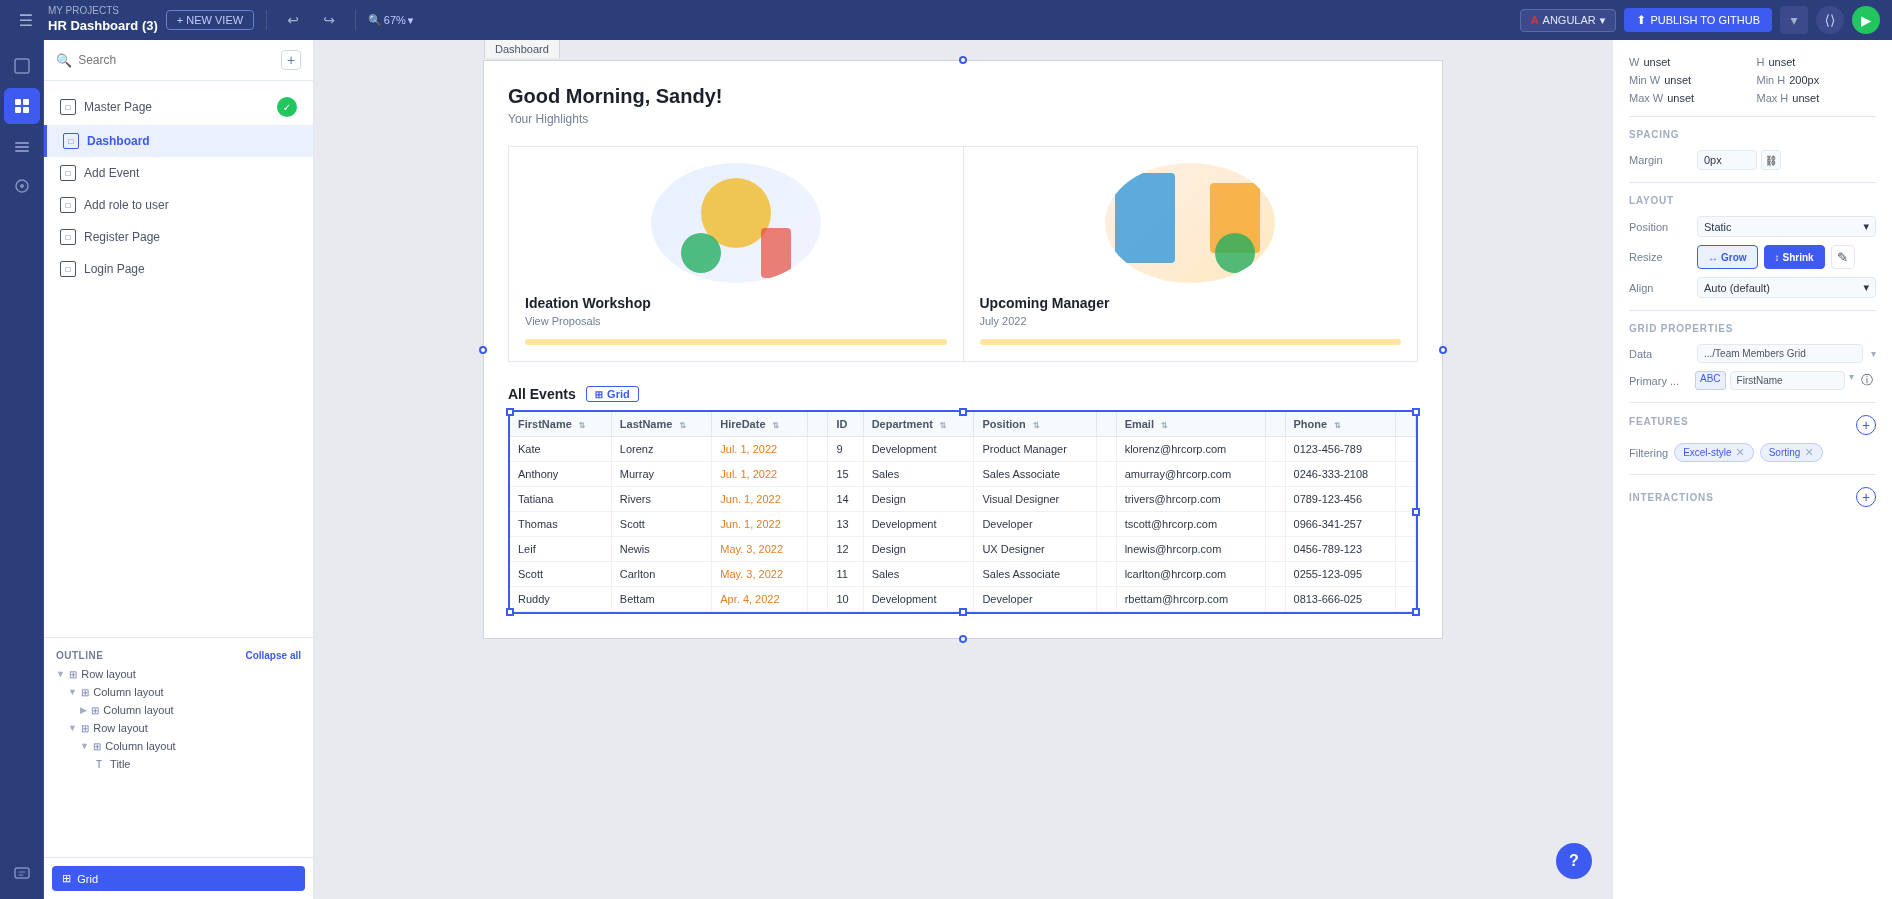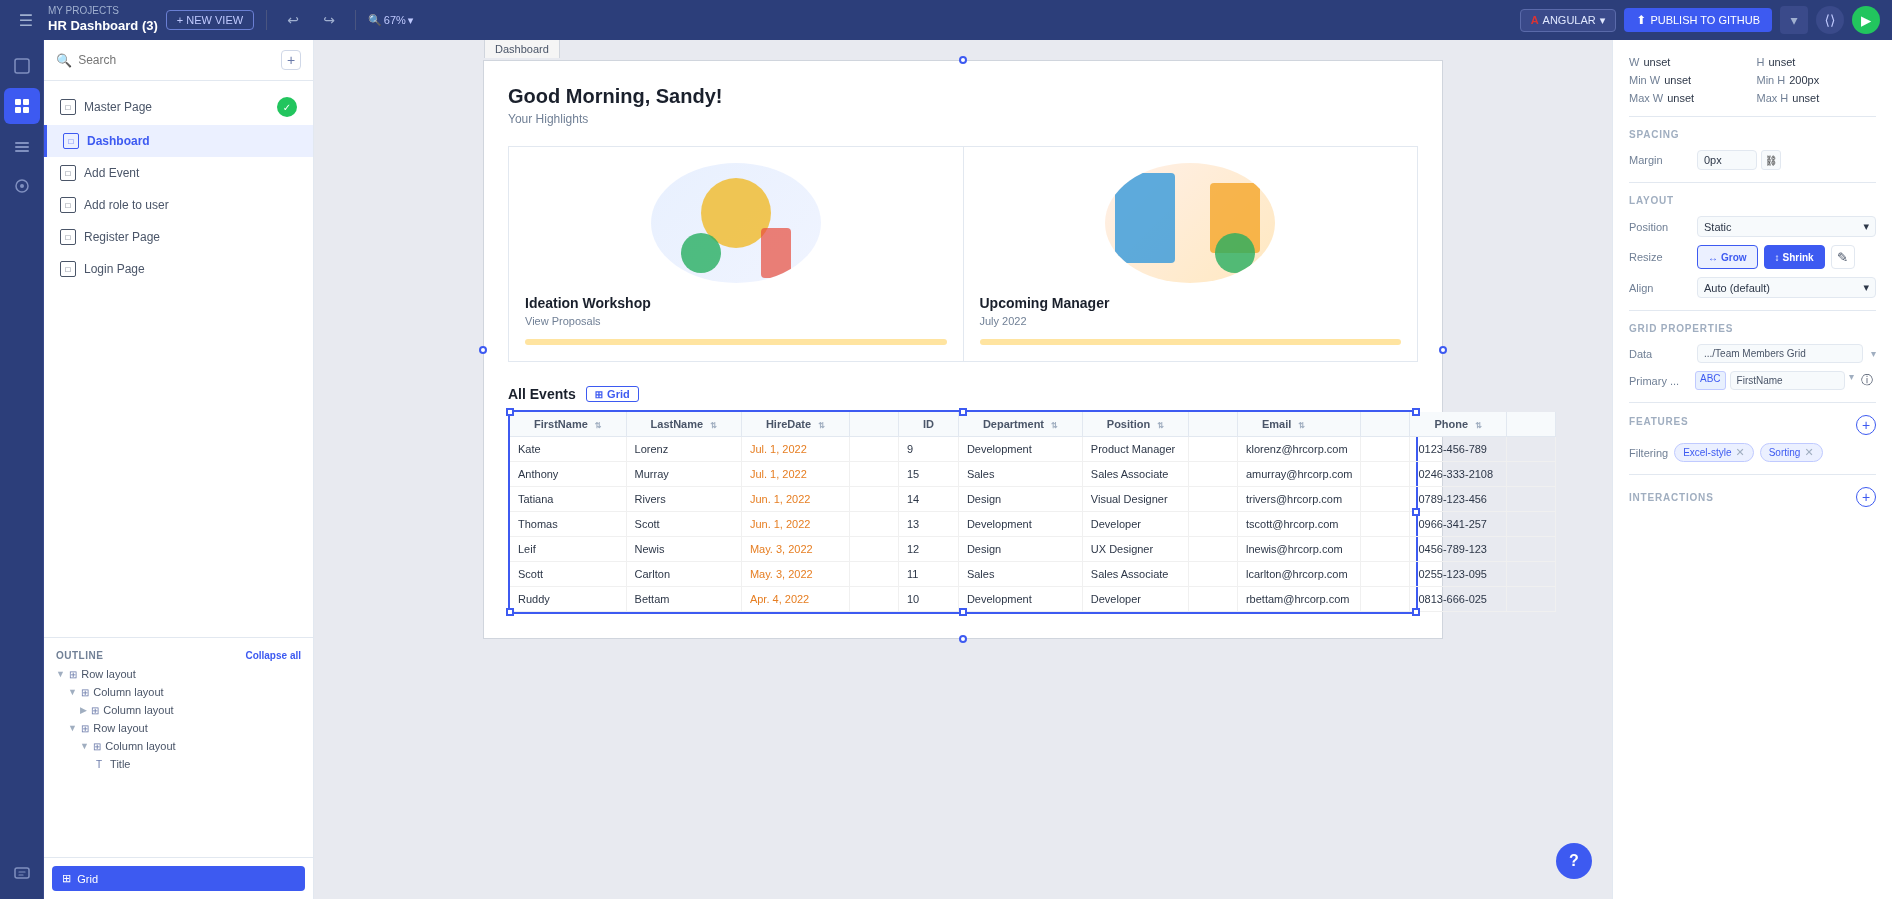--- a/index.html
+++ b/index.html
@@ -310,21 +310,21 @@
 
     
     .data-table {
       width: 100%;
       border-collapse: collapse;
       font-size: 11px;
       border: 2px solid #3d5af1;
     }
     .data-table th {
       background: #f7fafc;
-      padding: 6px 24px;
+      padding: 6px 8px;
       text-align: left;
       color: #4a5568;
       font-weight: 600;
       border-bottom: 1px solid #e2e8f0;
       border-right: 1px solid #e2e8f0;
       white-space: nowrap;
     }
     .data-table th .sort-icons { font-size: 8px; color: #a0aec0; margin-left: 4px; }
     .data-table td {
       padding: 6px 8px;

